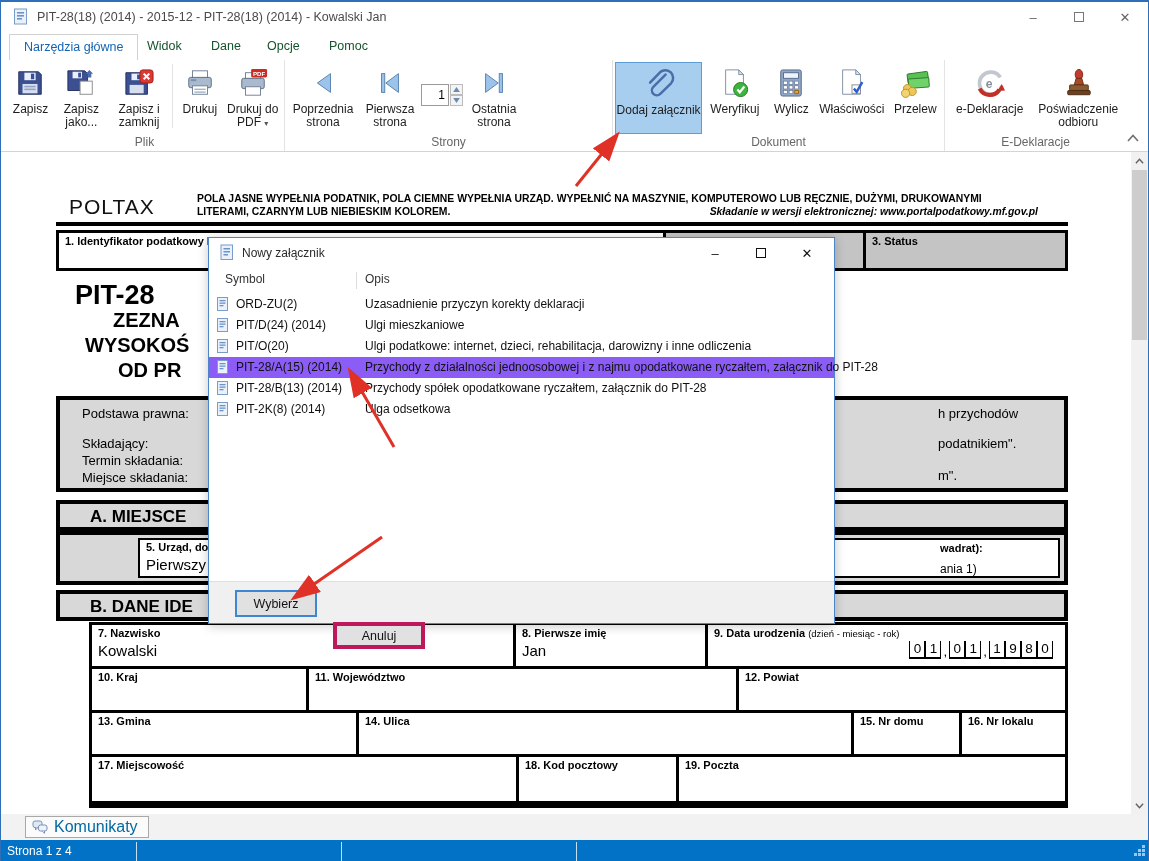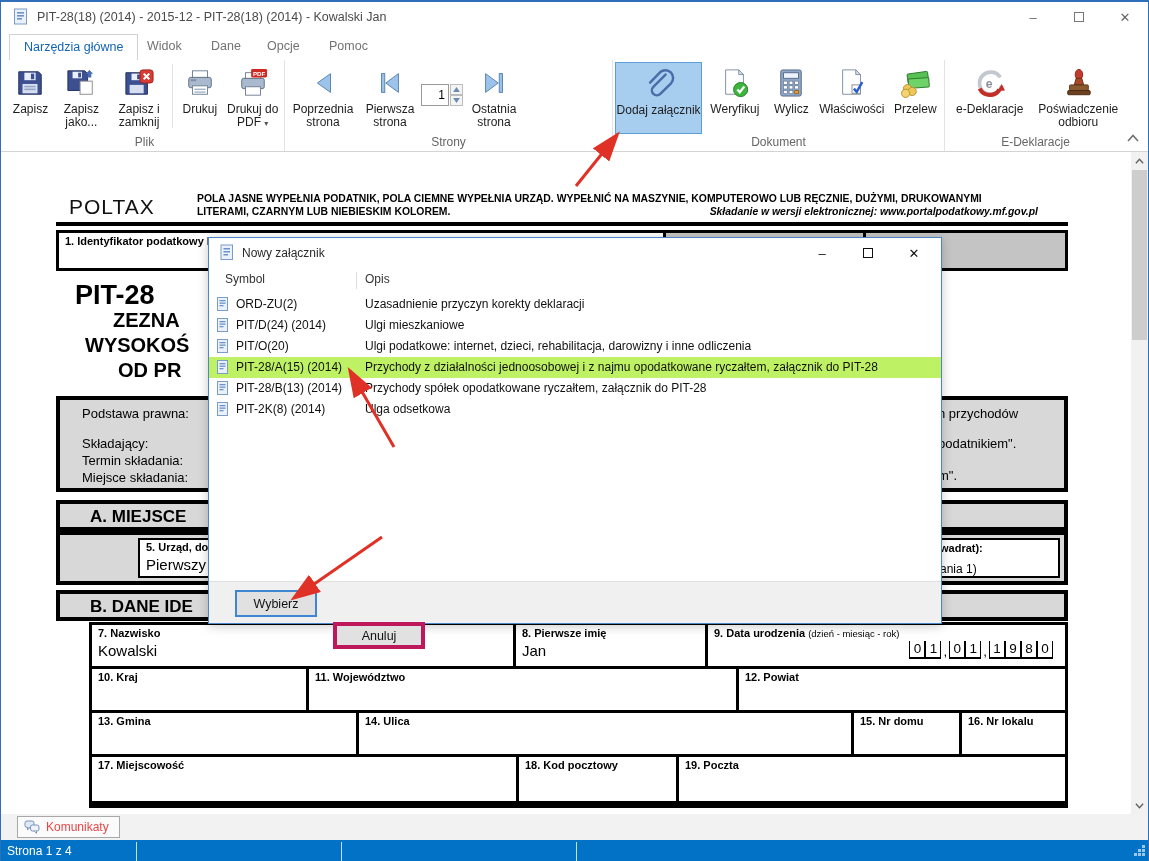--- a/index.html
+++ b/index.html
@@ -12,21 +12,21 @@
   .titlebar { position:absolute; left:0; top:0; right:0; height:30px; background:#fff; }
   .titlebar .title { position:absolute; left:36px; top:8px; font-size:12.5px; color:#4a4a4a; white-space:nowrap; }
   .appicon { position:absolute; left:12px; top:6px; }
   .wctrls { position:absolute; right:0; top:0; height:30px; display:flex; }
   .wctrl { width:46px; height:30px; display:flex; align-items:center; justify-content:center; color:#666; font-size:13px; }
   .maxbox { width:10px; height:10px; border:1px solid #777; display:inline-block; }
   .maxbox.dark { border-color:#111; }
 
   
   .tabsrow { position:absolute; left:0; top:30px; right:0; height:28px; background:#fff; }
-  .rtab { position:absolute; top:2px; height:26px; line-height:24px; padding:0 14px; font-size:12.5px; color:#737373; }
+  .rtab { position:absolute; top:2px; height:26px; line-height:24px; padding:0 14px; font-size:12.5px; color:#14532d; }
   .rtab.active { color:#1464b4; border:1px solid #d2d2d2; border-bottom:none; background:#fff; z-index:2; }
 
   
   .ribbon { position:absolute; left:0; top:58px; right:0; height:92px; background:#fff; border-bottom:1px solid #d4d4d4; }
   .rgroup { position:absolute; top:0; bottom:0; }
   .rgroup.bl { border-left:1px solid #e3e3e3; }
   .rgroup .glabel { position:absolute; bottom:2px; left:0; right:0; text-align:center; font-size:12px; color:#666; }
   .rbtns { position:absolute; top:2px; left:2px; right:2px; display:flex; align-items:flex-start; }
   .rbtn { display:flex; flex-direction:column; align-items:center; padding-top:3px; min-height:72px; }
   .rbtn .ric { height:36px; display:flex; align-items:center; justify-content:center; }
@@ -68,42 +68,42 @@
   .idtable { border:3px solid #000; border-bottom:7px solid #000; background:#fff; }
   .trow { display:flex; border-bottom:3px solid #000; }
   .trow:last-child { border-bottom:none; }
   .tcell { border-right:3px solid #000; padding:2px 6px; overflow:hidden; }
   .tcell:last-child { border-right:none; }
   .comb { display:flex; align-items:flex-end; margin-top:2px; }
   .comb .d { width:16px; height:18px; border-left:1px solid #000; border-right:1px solid #000; border-bottom:2px solid #000; font-size:13.5px; text-align:center; }
   .comb .cm { font-size:13.5px; padding:0 2px; }
 
   
-  .dialog { position:absolute; left:207px; top:235px; width:734px; height:387px; background:#fff; border:1px solid #4a86c8; box-shadow:0 2px 10px rgba(0,0,0,.22); z-index:10; }
+  .dialog { position:absolute; left:207px; top:235px; width:627px; height:387px; background:#fff; border:1px solid #4a86c8; box-shadow:0 2px 10px rgba(0,0,0,.22); z-index:10; }
   .dtitle { position:absolute; left:0; top:0; right:0; height:30px; background:#fff; }
   .dtitle .dtext { position:absolute; left:33px; top:8px; font-size:12px; color:#2a2a2a; }
   .dctrls { position:absolute; right:4px; top:0; height:30px; display:flex; }
   .dctrl { width:46px; height:30px; display:flex; align-items:center; justify-content:center; color:#111; font-size:13px; }
   .dlist { position:absolute; left:0; top:30px; right:0; bottom:42px; background:#fff; }
   .dhdr { position:absolute; top:0; left:0; right:0; height:24px; }
   .dhdr .h { position:absolute; top:4px; font-size:12px; color:#333; }
   .dhsep { position:absolute; left:147px; top:4px; width:1px; height:17px; background:#dcdcdc; }
   .dlrow { position:absolute; left:0; right:0; height:21px; }
-  .dlrow.selected { background:#bef264; }
+  .dlrow.selected { background:#8b5cf6; }
   .dlrow .sym { position:absolute; left:27px; top:3px; font-size:12px; color:#111; white-space:nowrap; }
   .dlrow .ops { position:absolute; left:156px; top:3px; font-size:12px; color:#111; white-space:nowrap; }
   .dlrow .dicon { position:absolute; left:8px; top:3px; }
   .dfoot { position:absolute; left:0; right:0; bottom:0; height:42px; background:#f0f0f0; border-top:1px solid #dfdfdf; }
   .dbtn { position:absolute; top:8px; height:27px; background:#e1e1e1; font-size:12.5px; color:#111; display:flex; align-items:center; justify-content:center; font-family:"Liberation Sans",sans-serif; }
   .dbtn.default { border:2px solid #3f86d2; }
   .dbtn.normal { border:4px solid #be185d;margin-top:32px; }
 
   
   .panelrow { position:absolute; left:0; right:0; top:812px; height:26px; background:#f2f2f2; }
-  .komtab { position:absolute; left:16px; top:2px; height:22px; background:#fbfbfb; border:1px solid #a8a8a8; display:flex; align-items:center; padding:0 10px 0 6px; font-size:12px; color:#ef4444; }
+  .komtab { position:absolute; left:24px; top:2px; height:22px; background:#fbfbfb; border:1px solid #a8a8a8; display:flex; align-items:center; padding:0 10px 0 6px; font-size:16px; color:#0369a1; }
   .statusbar { position:absolute; left:0; right:0; top:838px; height:23px; background:#0272c6; }
   .statusbar .stext { position:absolute; left:6px; top:4px; font-size:12px; color:#fff; }
   .sdiv { position:absolute; top:2px; bottom:2px; width:1px; background:#e8f2fb; opacity:.85; }
   .grip { position:absolute; right:2px; bottom:2px; }
 
   .overlay { position:absolute; left:0; top:0; z-index:20; pointer-events:none; }
 </style>
 </head>
 <body>
 

